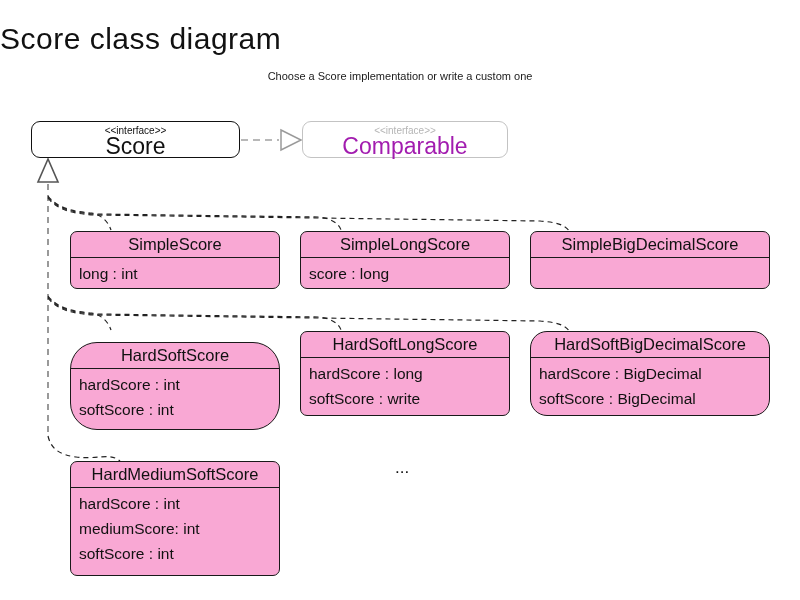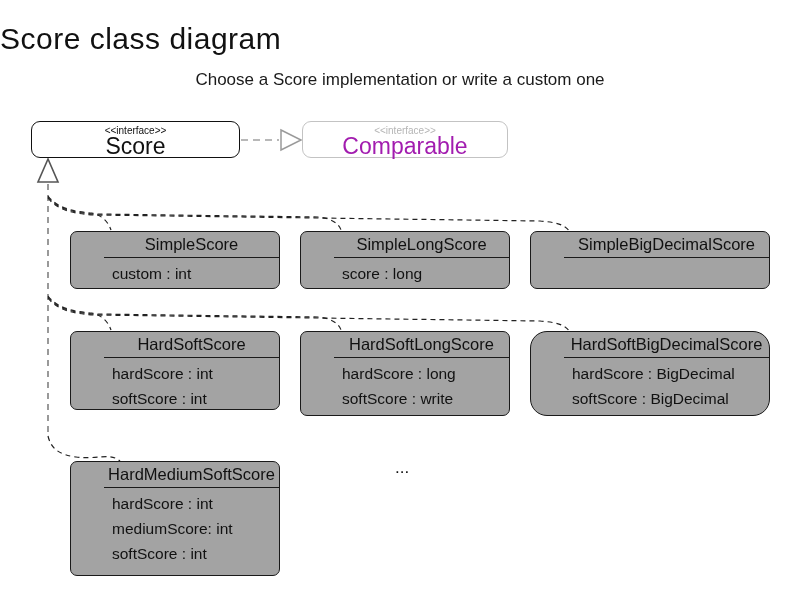--- a/index.html
+++ b/index.html
@@ -3,43 +3,43 @@
 <meta charset="utf-8">
 <style>
   html,body{margin:0;padding:0;background:#fff;}
   #stage{
     position:relative;width:800px;height:600px;background:#fff;overflow:hidden;
     font-family:"Liberation Sans","DejaVu Sans",sans-serif;color:#111;
   }
   .title{position:absolute;top:22px;left:0;width:800px;
     font-size:30px;font-weight:400;letter-spacing:0.5px;}
   .subtitle{position:absolute;top:70px;left:0;width:800px;text-align:center;
-    font-size:17px;color:#1a1a1a;}
+    font-size:11px;color:#1a1a1a;}
 
   svg.connectors{position:absolute;left:0;top:0;z-index:0;pointer-events:none;}
 
   .ifacebox{position:absolute;box-sizing:border-box;background:#fff;border-radius:9px;
     text-align:center;z-index:1;}
   .ifacebox .stereo{font-size:10px;line-height:12px;padding-top:3px;}
   .ifacebox .iname{font-size:23px;line-height:19px;}
   #score-box{left:31px;top:121px;width:209px;height:37px;border:1.6px solid #111;}
   #comparable-box{left:302px;top:121px;width:206px;height:37px;border:1.5px solid #c3c3c3;}
   #comparable-box .stereo{color:#b5b5b5;}
   #comparable-box .iname{color:#a21caf;}
 
-  .classbox{position:absolute;box-sizing:border-box;background:#a3a3a3;z-index:1;
-    border:1.4px solid #1a1a1a;border-radius:7px;padding-left:33px;}
+  .classbox{position:absolute;box-sizing:border-box;background:#f9a8d4;z-index:1;
+    border:1.4px solid #1a1a1a;border-radius:7px;}
   .classbox .chead{height:26px;box-sizing:border-box;border-bottom:1.4px solid #1a1a1a;
     text-align:center;font-size:16.5px;line-height:25px;white-space:nowrap;overflow:hidden;}
   .classbox .cattrs{padding:3px 8px 0 8px;font-size:15.5px;line-height:25px;white-space:nowrap;}
 
   #class-0{left:70px;top:231px;width:210px;height:58px;}
   #class-1{left:300px;top:231px;width:210px;height:58px;}
   #class-2{left:530px;top:231px;width:240px;height:58px;}
-  #class-3{left:70px;top:331px;width:210px;height:79px;}
+  #class-3{left:70px;top:342px;width:210px;height:88px;border-radius:27px;}
   #class-4{left:300px;top:331px;width:210px;height:85px;}
   #class-5{left:530px;top:331px;width:240px;height:85px;border-radius:17px;}
   #class-6{left:70px;top:461px;width:210px;height:115px;}
 
   .ellipsis{position:absolute;left:395px;top:458px;font-size:17px;color:#111;z-index:1;}
 </style>
 </head>
 <body>
 
 <div id="stage">
@@ -73,21 +73,21 @@
   </div>
 
   <div class="ifacebox" id="comparable-box">
     <div class="stereo">&lt;&lt;interface&gt;&gt;</div>
     <div class="iname">Comparable</div>
   </div>
 
   <div class="classbox" id="class-0">
     <div class="chead">SimpleScore</div>
     <div class="cattrs">
-      <div>custom : int</div>
+      <div>long : int</div>
     </div>
   </div>
 
   <div class="classbox" id="class-1">
     <div class="chead">SimpleLongScore</div>
     <div class="cattrs">
       <div>score : long</div>
     </div>
   </div>
 

